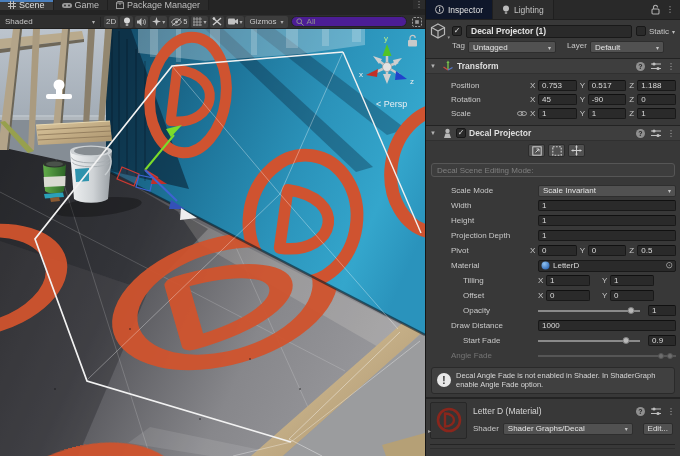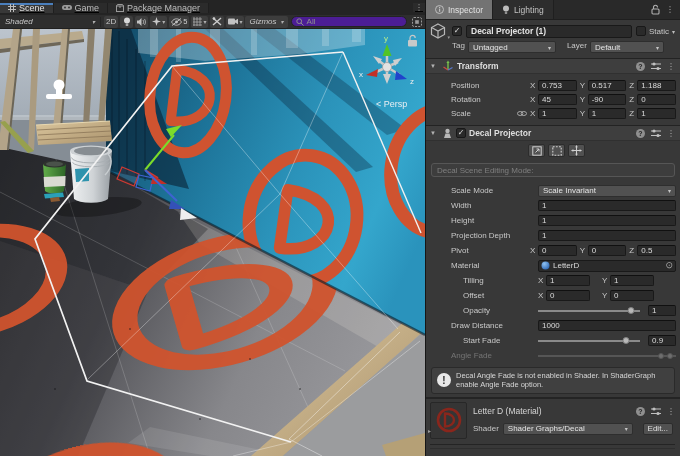--- a/index.html
+++ b/index.html
@@ -2,30 +2,30 @@
 <html><head>
 <meta charset="utf-8">
 <style>
   * { margin:0; padding:0; box-sizing:border-box; }
   html,body { width:680px; height:456px; overflow:hidden; background:#1e1e1e;
               font-family:"Liberation Sans", sans-serif; }
   .app { position:relative; width:680px; height:456px; background:#383838; }
 
   
   .scene-panel { position:absolute; left:0; top:0; width:425px; height:456px; background:#2b2b2b; }
-  .scene-tabs { height:15px; background:#242424; display:flex; align-items:center;text-decoration:underline; }
+  .scene-tabs { height:15px; background:#242424; display:flex; align-items:flex-start; }
   .stab { display:flex; align-items:center; gap:3px; padding:0 8px; font-size:9px; color:#bdbdbd;
           background:#2b2b2b; border-right:1px solid #1f1f1f; }
   .stab.active { background:#383838; box-shadow:inset 0 2px 0 #4a7fbd; color:#e0e0e0; }
   .tabspacer { flex:1; background:#2b2b2b; }
   .tabmenu { width:12px; display:flex; align-items:center; justify-content:center; color:#aaa; font-size:8px; background:#2b2b2b; }
 
   .scene-toolbar { height:14px; background:#2e2e2e; border-bottom:1px solid #202020;
                    display:flex; align-items:center; font-size:8px; color:#c8c8c8; padding:0 2px; }
-  .tb-dd { display:flex; align-items:center; height:12px; padding:0 3px; border-radius:2px;font-style:italic; }
+  .tb-dd { display:flex; align-items:center; height:12px; padding:0 3px; border-radius:2px; }
   .tb-dd .caret { margin-left:4px; font-size:6px; color:#b0b0b0; }
   .shaded-dd { width:96px; }
   .shaded-dd .caret { margin-left:auto; }
   .tb-sep { width:1px; height:10px; background:#242424; margin:0 2px; }
   .tb-btn { height:12px; min-width:13px; display:flex; align-items:center; justify-content:center;
             gap:1px; padding:0 2px; border-radius:2px; background:#3d3d3d; margin:0 1px; }
   .tb-btn svg { display:block; }
   .eye-count { font-size:7.5px; color:#cfcfcf; }
   .gizmos-dd { background:#3d3d3d; padding:0 4px; }
   .tb-search { flex:1; height:11px; margin:0 3px; background:#4c1d95; border:1px solid #232323;
@@ -35,21 +35,21 @@
 
   .viewport-wrap { position:absolute; left:0; top:29px; width:425px; height:427px; }
   .viewport-wrap svg { display:block; }
 
   
   .inspector { position:absolute; left:425px; top:0; width:255px; height:456px;
                background:#383838; border-left:1px solid #161616; font-size:8px; color:#c8c8c8; }
   .insp-tabs { height:20px; background:#292929; display:flex; align-items:stretch; border-bottom:1px solid #1f1f1f; }
   .itab { display:flex; align-items:center; gap:4px; padding:0 9px; font-size:8.5px; color:#c2c2c2;
           background:#2d2d2d; border-right:1px solid #1f1f1f; }
-  .itab.active { background:#737373; color:#e2e2e2; }
+  .itab.active { background:#0f172a; color:#e2e2e2; }
   .insp-tab-icons { margin-left:auto; display:flex; align-items:center; gap:6px; padding-right:6px; color:#b0b0b0; }
 
   .go-header { padding:3px 5px 3px 4px; }
   .go-row1 { display:flex; align-items:center; gap:4px; height:16px; }
   .go-row2 { display:flex; gap:3px; height:14px; margin-top:2px; padding-left:22px; }
   .cube-wrap { position:relative; width:18px; height:16px; }
   .cube-caret { position:absolute; right:-2px; bottom:-1px; font-size:5px; color:#9a9a9a; }
   .chk { width:10px; height:10px; background:#2a2a2a; border:1px solid #181818; border-radius:2px;
          display:flex; align-items:center; justify-content:center; font-size:8px; color:#dfdfdf; line-height:1; }
   .chk.empty { color:transparent; }

